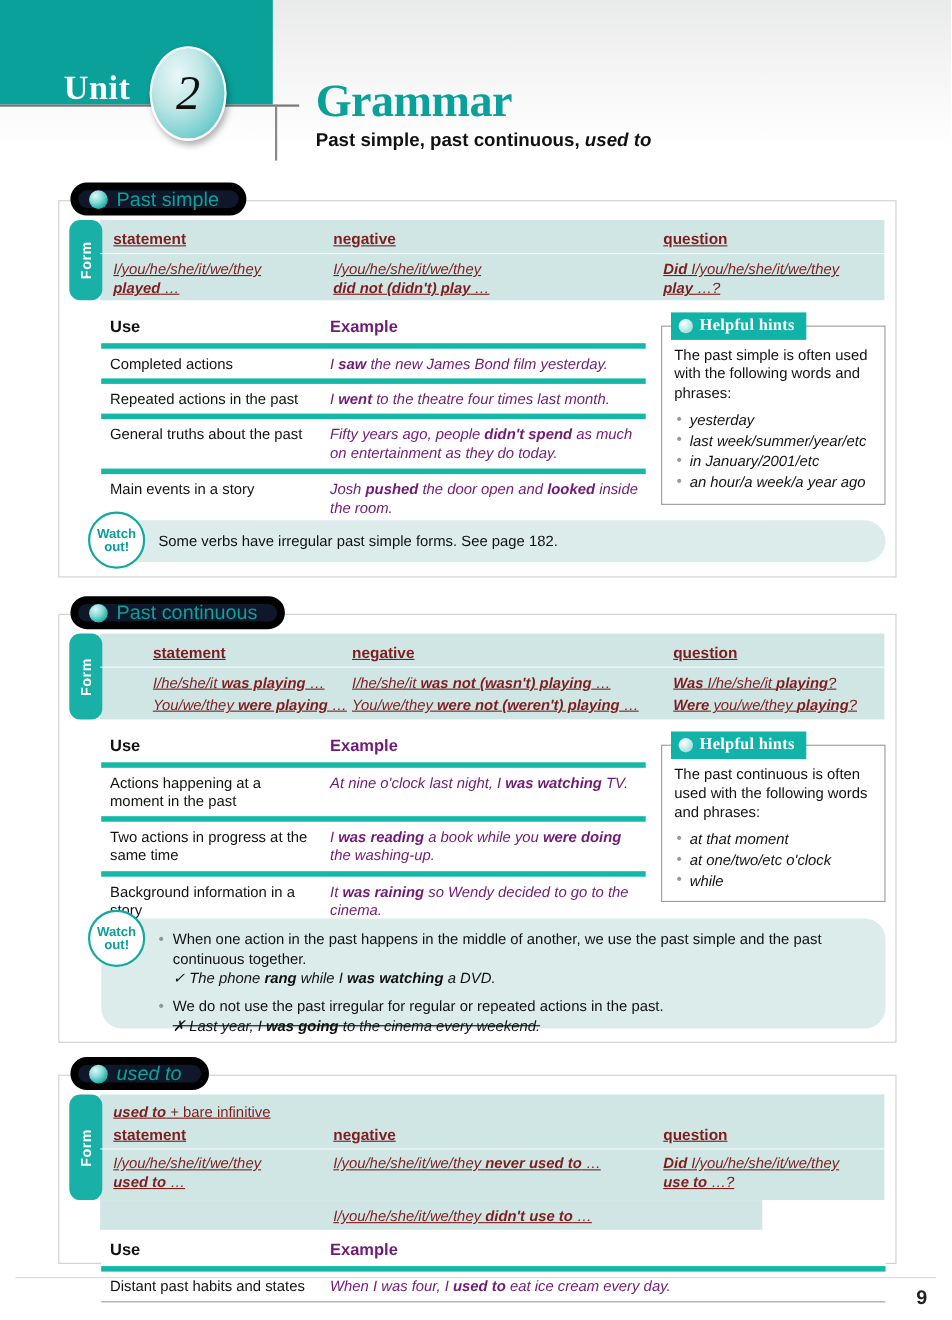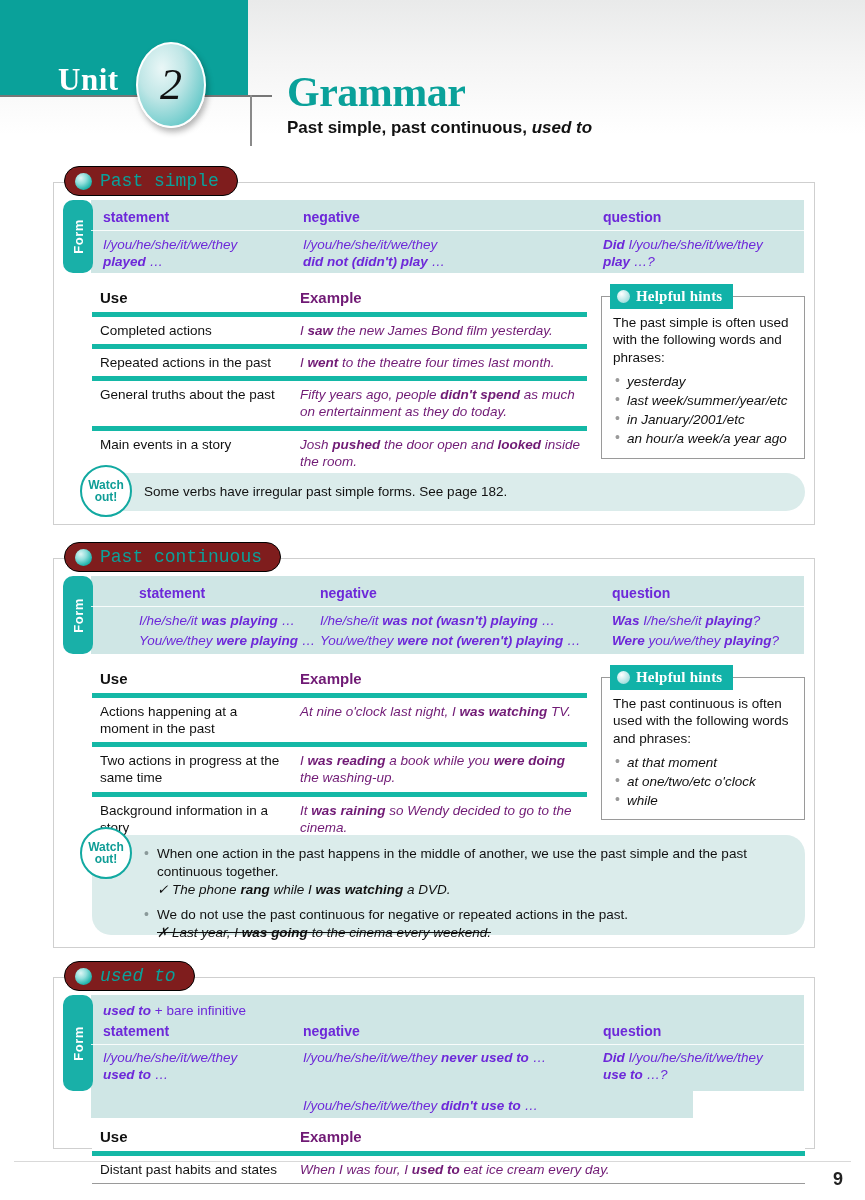--- a/index.html
+++ b/index.html
@@ -27,34 +27,34 @@
                 display:flex; align-items:center; justify-content:center; }
   .unit-num { font-family:"Liberation Serif", serif; font-style:italic; font-size:44px; color:#111; line-height:1; }
   .grammar-title { position:absolute; left:287px; top:68px; color:#0aa19a;
                    font-family:"Liberation Serif", serif; font-weight:bold; font-size:42px; letter-spacing:-0.5px; }
   .grammar-sub { position:absolute; left:287px; top:118px; color:#111; font-weight:bold; font-size:17px; }
   .grammar-sub .it { font-style:italic; }
 
   
   .section { position:absolute; background:#ffffff; border:1px solid #cfcfcf; }
   .pill { position:absolute; left:10px; top:-17px; height:30px; padding:0 18px 0 10px;
-          background:#7f1d1d; border:1px solid #000000; border-radius:15px;
-          display:flex; align-items:center; gap:8px; z-index:6;font-family:Liberation Mono, monospace; }
+          background:#0f172a; border:7px solid #000000; border-radius:15px;
+          display:flex; align-items:center; gap:8px; z-index:6; }
   .pill .orb { width:17px; height:17px; border-radius:50%;
                background: radial-gradient(circle at 34% 30%, #dff6f5 0%, #8fdedb 35%, #1fb3ab 72%, #0f8f89 100%); }
   .pill .ptext { color:#0aa19a; font-size:18px; white-space:nowrap; }
   .pill .ptext.ital { font-style:italic; }
 
   
   .formtab { position:absolute; left:37px; background:#cfe6e5; }
   .form-flag { position:absolute; left:-28px; top:0; width:30px; border-radius:10px;
                background:#19b0a8; color:#fff; display:flex; align-items:center; justify-content:center; }
   .form-flag span { transform: rotate(-90deg); font-weight:bold; font-size:13px; letter-spacing:.5px; white-space:nowrap; }
   .fgrid { position:relative; width:100%; height:100%; }
-  .fcell { position:absolute; font-size:13.5px; color:#6d28d9; line-height:1.28; }
+  .fcell { position:absolute; font-size:13.5px; color:#7f1d1d; line-height:1.28;text-decoration:underline; }
   .fcell.head { font-weight:bold; font-size:14px; }
   .fcell.it { font-style:italic; }
   .fcell b { font-weight:bold; font-style:italic; }
   .hairline { position:absolute; left:0; right:0; height:1px; background:#ffffff; opacity:.85; }
 
   
   .uetab { position:absolute; background:#ffffff; }
   .ue-row { position:relative; display:flex; border-top:5px solid #14b8a6; }
   .ue-row.hdr { border-top:none; }
   .ue-use { width:200px; padding:5px 8px 5px 8px; font-size:13.5px; color:#111; line-height:1.27; }
@@ -259,21 +259,21 @@
         <b>Watch</b>
         <b>out!</b>
       </div>
       <div class="watch-text">
         <ul class="wlist">
           <li>
             <span>When one action in the past happens in the middle of another, we use the past simple and the past continuous together.</span>
             <span class="wex">✓ The phone <b>rang</b> while I <b>was watching</b> a DVD.</span>
           </li>
           <li>
-            <span>We do not use the past continuous for negative or repeated actions in the past.</span>
+            <span>We do not use the past irregular for regular or repeated actions in the past.</span>
             <span class="wex strike">✗ Last year, I <b>was going</b> to the cinema every weekend.</span>
           </li>
         </ul>
       </div>
     </div>
   </div>
 
   <div class="section" style="left:53px; top:977px; width:762px; height:172px;">
 
     <div class="pill">

